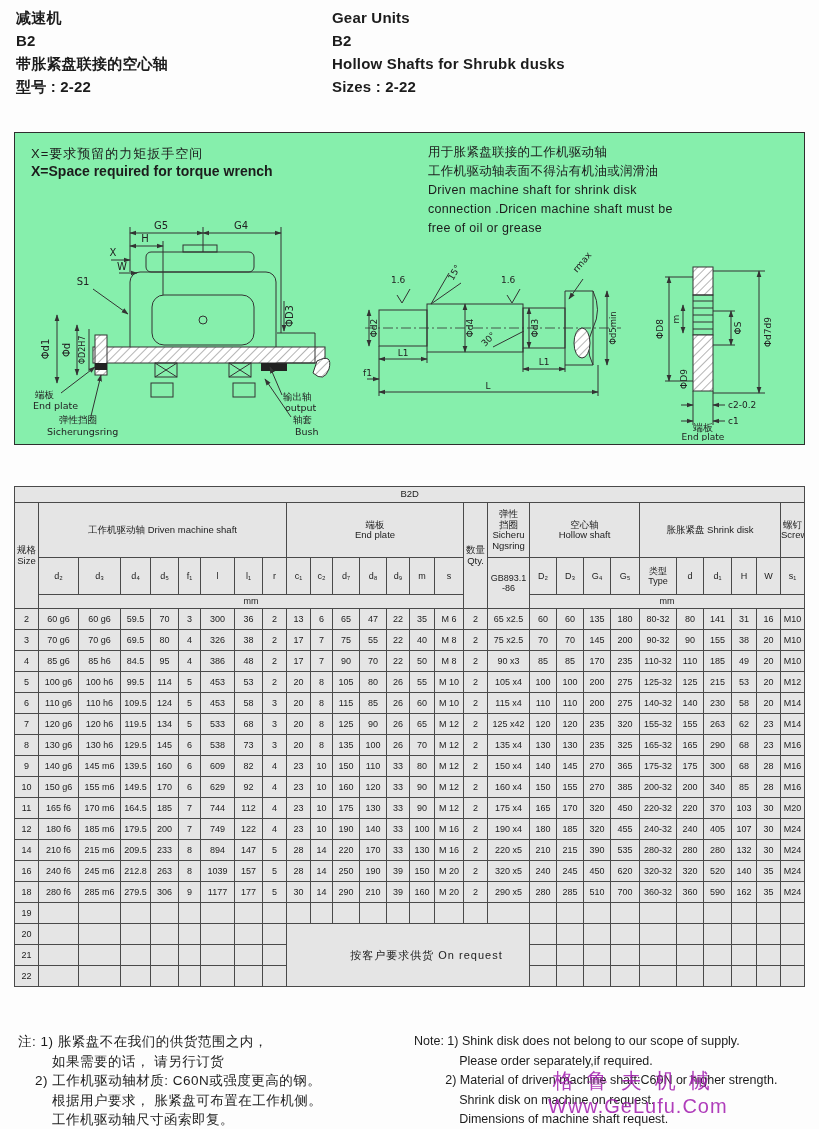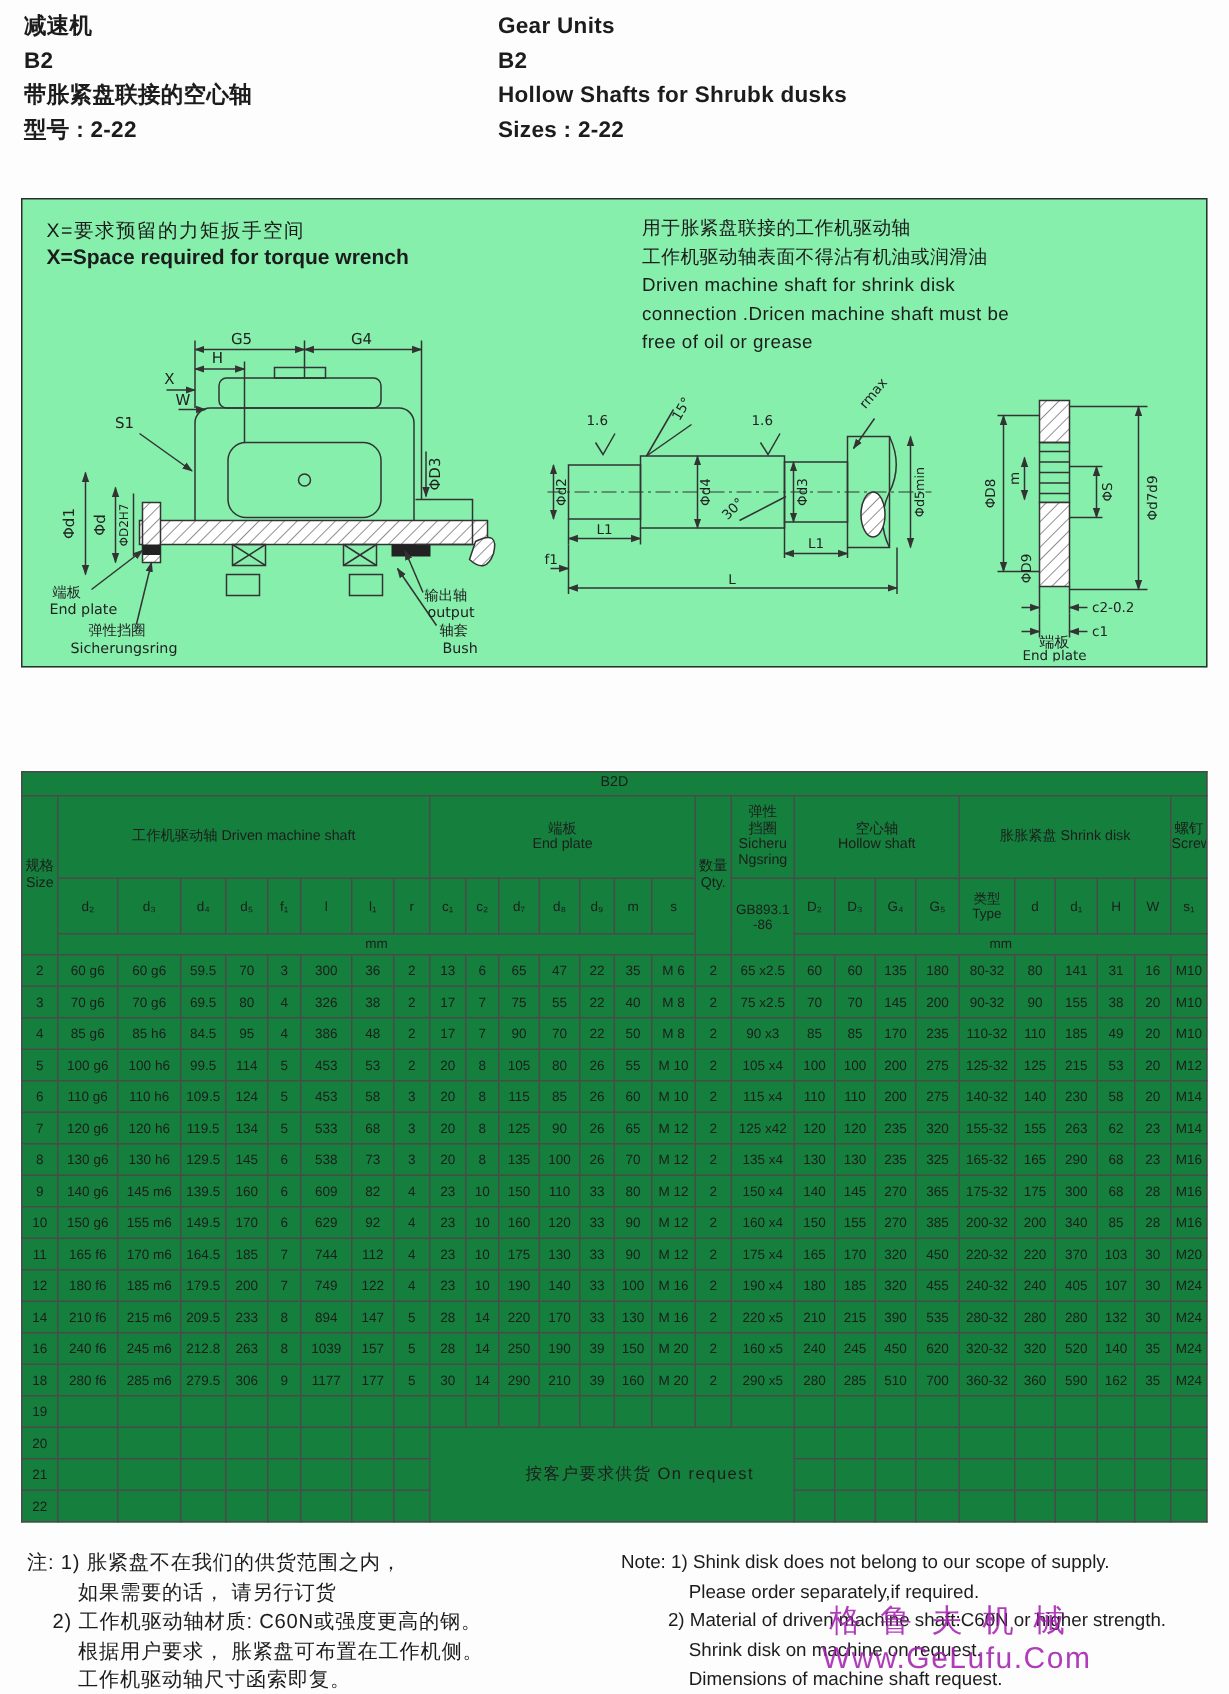--- a/index.html
+++ b/index.html
@@ -18,21 +18,21 @@
   .note-a-zh{position:absolute;left:16px;top:12px;font-size:13px;letter-spacing:1px;}
   .note-a-en{position:absolute;left:16px;top:30px;font-size:14px;font-weight:bold;}
   .note-b{position:absolute;left:398px;top:10px;font-size:12.5px;line-height:19px;white-space:pre-line;letter-spacing:.3px;}
   svg{position:absolute;}
   svg text{fill:#222;font-family:"DejaVu Sans",sans-serif;}
   #svg-left{left:18px;top:82px;}
   #svg-mid{left:346px;top:118px;}
   #svg-right{left:620px;top:120px;}
 
   
-  table.spec{position:absolute;left:14px;top:486px;width:790px;border-collapse:collapse;table-layout:fixed;background:#15803d;margin-top:28px;}
+  table.spec{position:absolute;left:14px;top:486px;width:790px;border-collapse:collapse;table-layout:fixed;background:#e5e5e5;}
   .spec th,.spec td{
     border:1px solid #4a4a4a;padding:0;margin:0;
     font-weight:normal;font-size:9px;line-height:10.5px;
     text-align:center;vertical-align:middle;white-space:pre-line;overflow:hidden;
   }
   tr.t-title th{height:15px;font-size:9.5px;}
   tr.t-group th{height:54px;font-size:9.5px;}
   tr.t-sub th{height:36px;}
   tr.t-mm th{height:13px;}
   .spec tbody td{height:20px;}
@@ -712,21 +712,21 @@
         <td>157</td>
         <td>5</td>
         <td>28</td>
         <td>14</td>
         <td>250</td>
         <td>190</td>
         <td>39</td>
         <td>150</td>
         <td>M 20</td>
         <td>2</td>
-        <td>160 x5</td>
+        <td>320 x5</td>
         <td>240</td>
         <td>245</td>
         <td>450</td>
         <td>620</td>
         <td>320-32</td>
         <td>320</td>
         <td>520</td>
         <td>140</td>
         <td>35</td>
         <td>M24</td>

